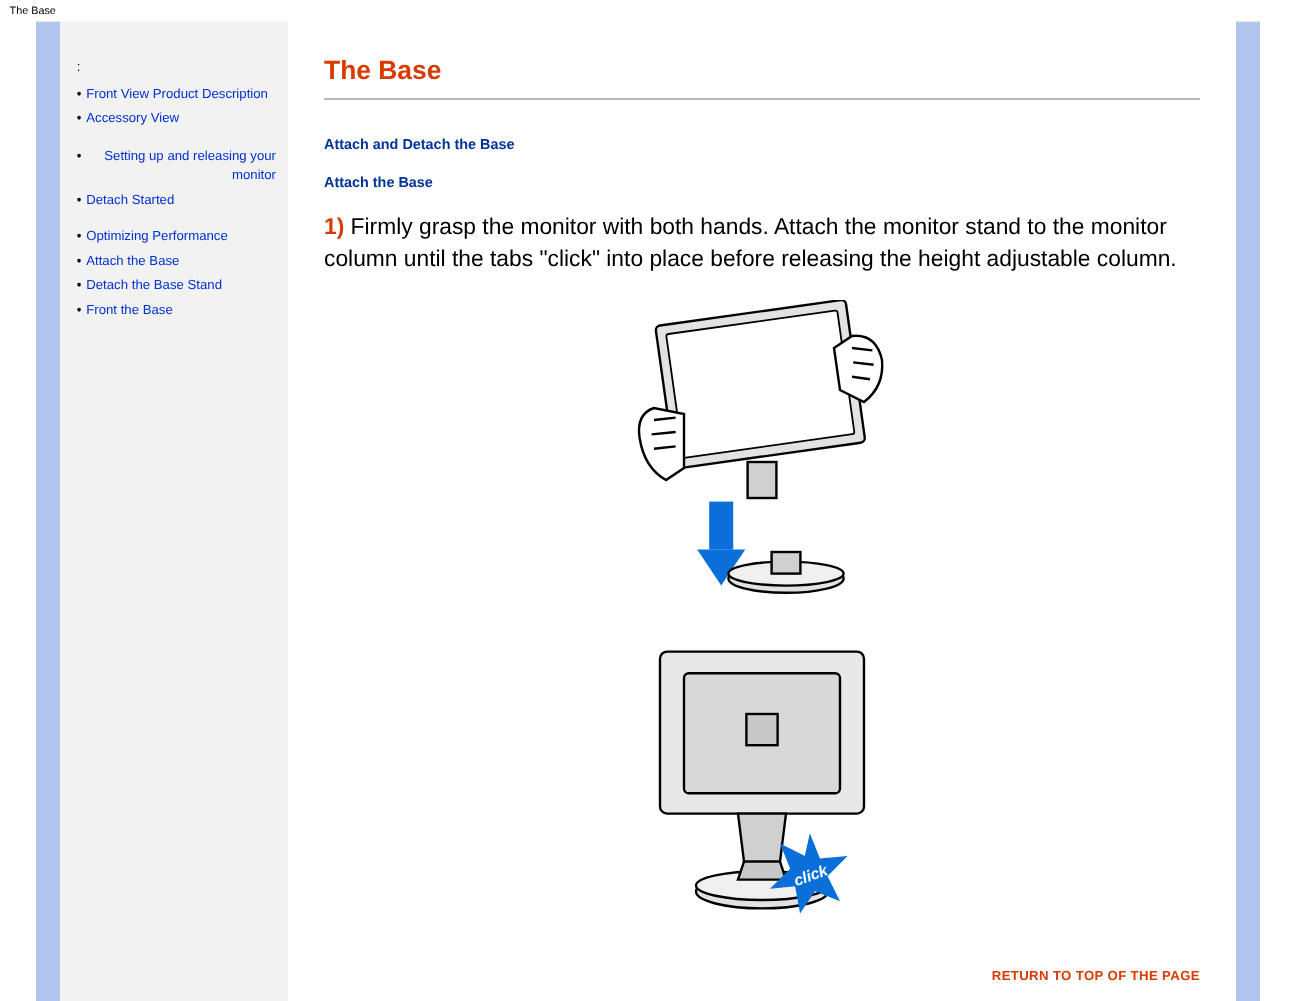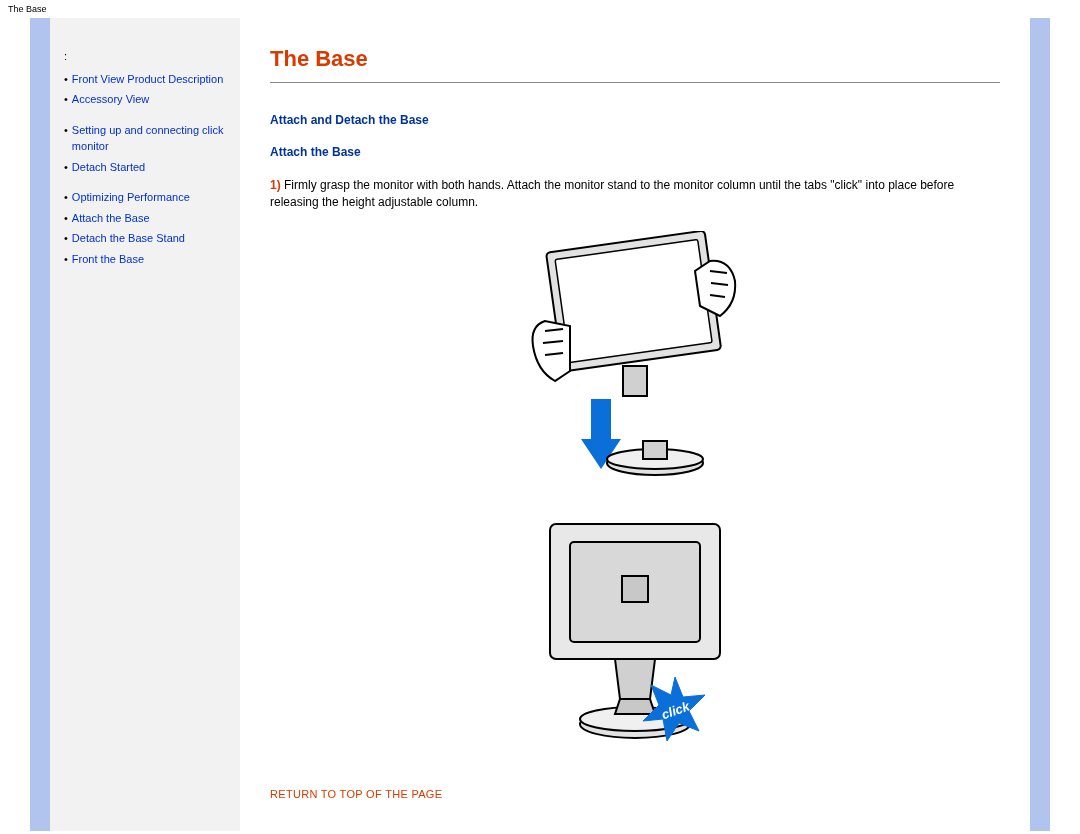--- a/index.html
+++ b/index.html
@@ -37,20 +37,21 @@
     margin-bottom: 4px;
   }
   .sidebar .dot {
     color: #000;
     margin-right: 4px;
     flex-shrink: 0;
   }
   .sidebar a {
     color: #0030d0;
     text-decoration: none;
+    text-align: right;
   }
   .sidebar .group-gap { height: 10px; }
   .content {
     flex: 1;
     padding: 18px 30px 10px 30px;
   }
   .title {
     color: #d83a00;
     font-size: 22px;
     font-weight: bold;
@@ -61,33 +62,34 @@
     border-top: 1px solid #888;
     margin: 10px 0 30px 0;
   }
   .subhead {
     color: #003399;
     font-weight: bold;
     font-size: 12px;
     margin: 6px 0 18px 0;
   }
   .instruction {
-    font-size: 12px;
+    font-size: 19px;
     line-height: 1.4;
     margin-bottom: 20px;
   }
   .instruction .num { color: #d83a00; font-weight: bold; }
   .illus-wrap {
     text-align: center;
     margin: 10px 0 30px 0;
   }
   .illus-wrap svg { display: inline-block; }
   .return-link {
-    text-align: left;
+    text-align: right;
     margin: 10px 0 20px 0;
+    font-weight: bold;
   }
   .return-link a {
     color: #d83a00;
     font-size: 11px;
     text-decoration: none;
     letter-spacing: 0.3px;
   }
   .footer-path {
     font-size: 9px;
     padding: 6px 8px 10px 8px;
@@ -108,21 +110,21 @@
       <span class="dot">•</span>
       <a href="#">Front View Product Description</a>
     </div>
     <div class="bullet-row">
       <span class="dot">•</span>
       <a href="#">Accessory View</a>
     </div>
     <div class="group-gap"></div>
     <div class="bullet-row">
       <span class="dot">•</span>
-      <a href="#">Setting up and connecting click monitor</a>
+      <a href="#">Setting up and releasing your monitor</a>
     </div>
     <div class="bullet-row">
       <span class="dot">•</span>
       <a href="#">Detach Started</a>
     </div>
     <div class="group-gap"></div>
     <div class="bullet-row">
       <span class="dot">•</span>
       <a href="#">Optimizing Performance</a>
     </div>

